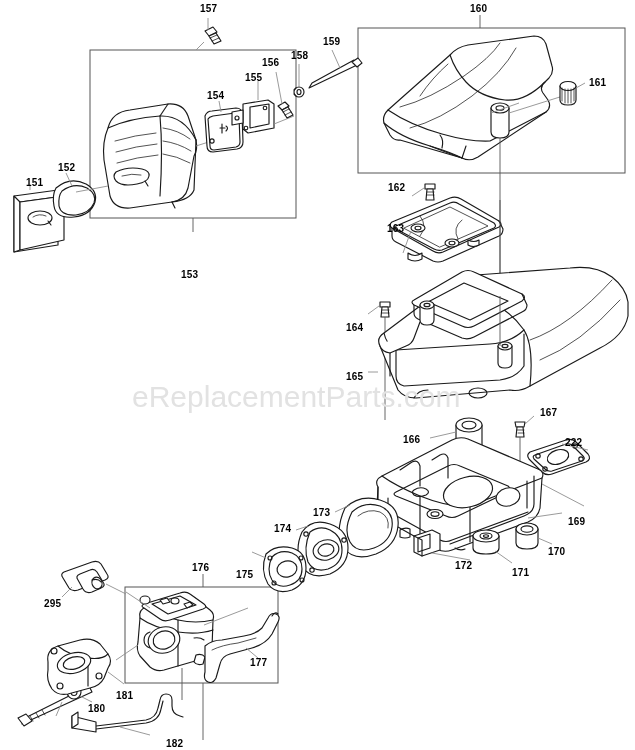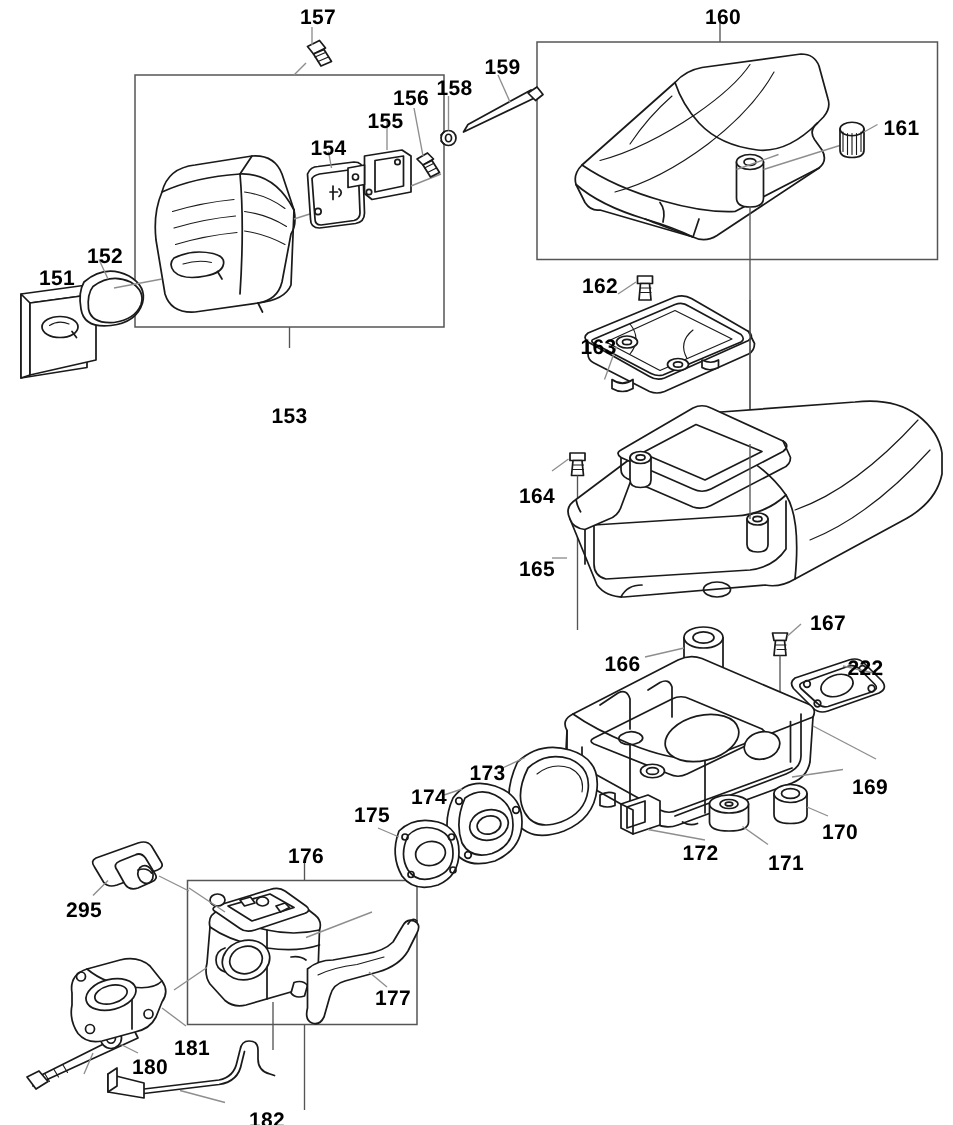--- a/index.html
+++ b/index.html
@@ -11,21 +11,21 @@
     position:relative;
     width:635px;
     height:750px;
     background:#ffffff;
     overflow:hidden;
   }
   #art{position:absolute;left:0;top:0;width:635px;height:750px;}
   .lbl{
     position:absolute;
     font-family:"Liberation Sans", sans-serif;
-    font-size:14px;
+    font-size:10px;
     font-weight:bold;
     color:#000000;
     letter-spacing:0.2px;
     white-space:nowrap;
     line-height:1;
   }
   .wm{
     position:absolute;
     font-family:"Liberation Sans", sans-serif;
     font-size:30px;
@@ -447,20 +447,21 @@
       <path class="o2" d="M96 726 L146 720 Q156 718 158 708 L160 700 Q161 694 166 694
                          Q172 694 172 700 L172 706 Q172 714 180 716 L183 717"></path>
       <path class="o2" d="M96 729 L146 723 Q159 721 161 709 L163 701"></path>
       <path class="o" d="M72 716 L96 722 L96 732 L72 728 Z"></path>
       <path class="o" d="M72 716 L78 712 L78 724 L72 728 Z" fill="#ececec"></path>
       <line class="ld" x1="120" y1="727" x2="150" y2="735"></line>
     </g>
 
   </svg>
 
+  <div class="wm" style="left:132px; top:382px;">eReplacementParts.com</div>
 
   <div class="lbl" style="left:200px; top:4px;">157</div>
   <div class="lbl" style="left:470px; top:4px;">160</div>
   <div class="lbl" style="left:262px; top:58px;">156</div>
   <div class="lbl" style="left:291px; top:51px;">158</div>
   <div class="lbl" style="left:323px; top:37px;text-align:center;">159</div>
   <div class="lbl" style="left:245px; top:73px;">155</div>
   <div class="lbl" style="left:589px; top:78px;">161</div>
   <div class="lbl" style="left:207px; top:91px;">154</div>
   <div class="lbl" style="left:58px;  top:163px;">152</div>
@@ -470,21 +471,21 @@
   <div class="lbl" style="left:387px; top:224px;">163</div>
   <div class="lbl" style="left:346px; top:323px;">164</div>
   <div class="lbl" style="left:346px; top:372px;">165</div>
   <div class="lbl" style="left:540px; top:408px;">167</div>
   <div class="lbl" style="left:403px; top:435px;">166</div>
   <div class="lbl" style="left:565px; top:438px;">222</div>
   <div class="lbl" style="left:568px; top:517px;">169</div>
   <div class="lbl" style="left:313px; top:508px;">173</div>
   <div class="lbl" style="left:274px; top:524px;">174</div>
   <div class="lbl" style="left:548px; top:547px;">170</div>
-  <div class="lbl" style="left:236px; top:536px;">175</div>
+  <div class="lbl" style="left:236px; top:570px;">175</div>
   <div class="lbl" style="left:455px; top:561px;">172</div>
   <div class="lbl" style="left:512px; top:568px;">171</div>
   <div class="lbl" style="left:192px; top:563px;">176</div>
   <div class="lbl" style="left:44px;  top:599px;">295</div>
   <div class="lbl" style="left:250px; top:658px;">177</div>
   <div class="lbl" style="left:116px; top:691px;">181</div>
   <div class="lbl" style="left:88px;  top:704px;">180</div>
   <div class="lbl" style="left:58px;  top:722px;margin-top:38px;">179</div>
   <div class="lbl" style="left:166px; top:739px;">182</div>
 

